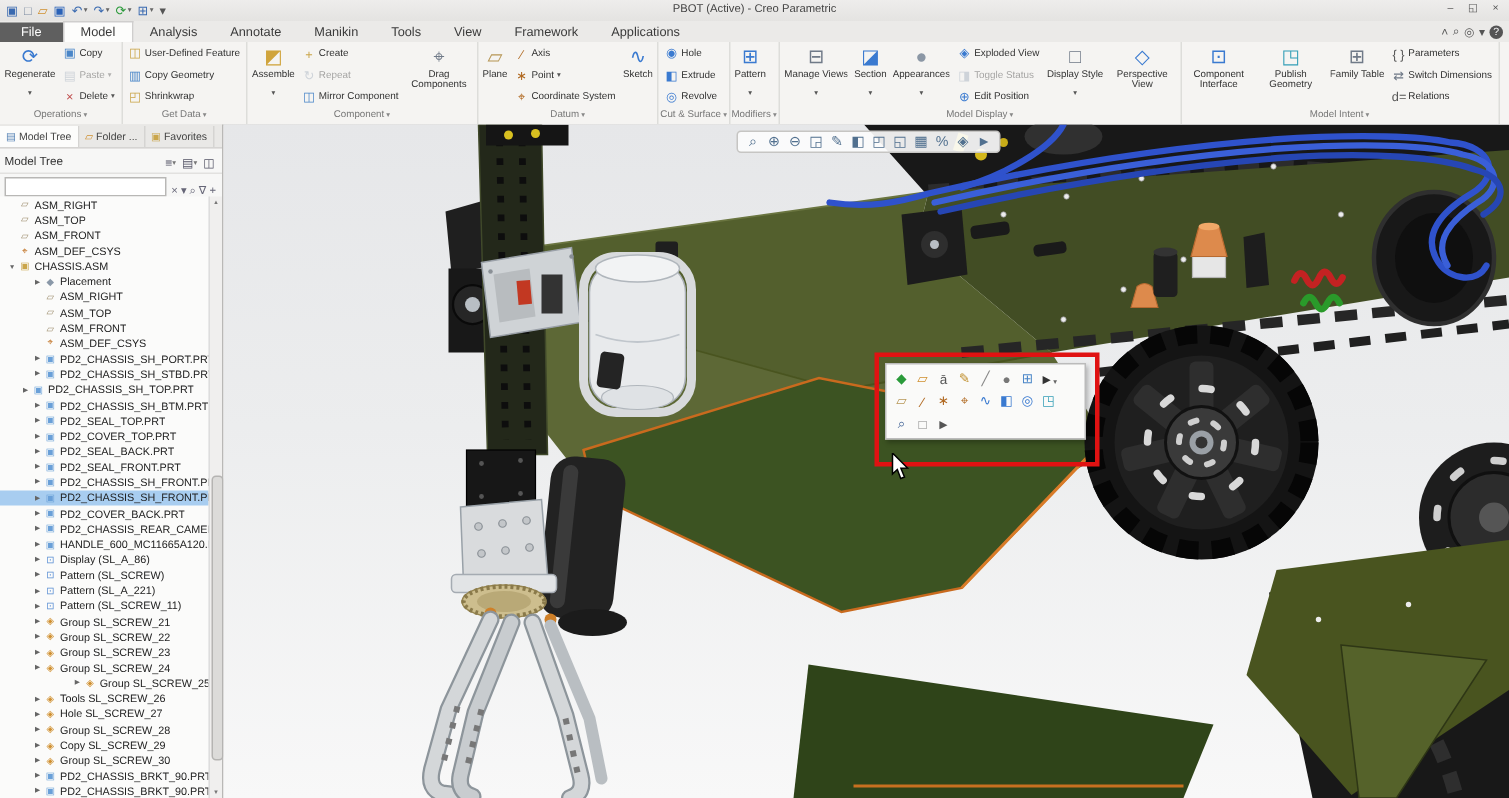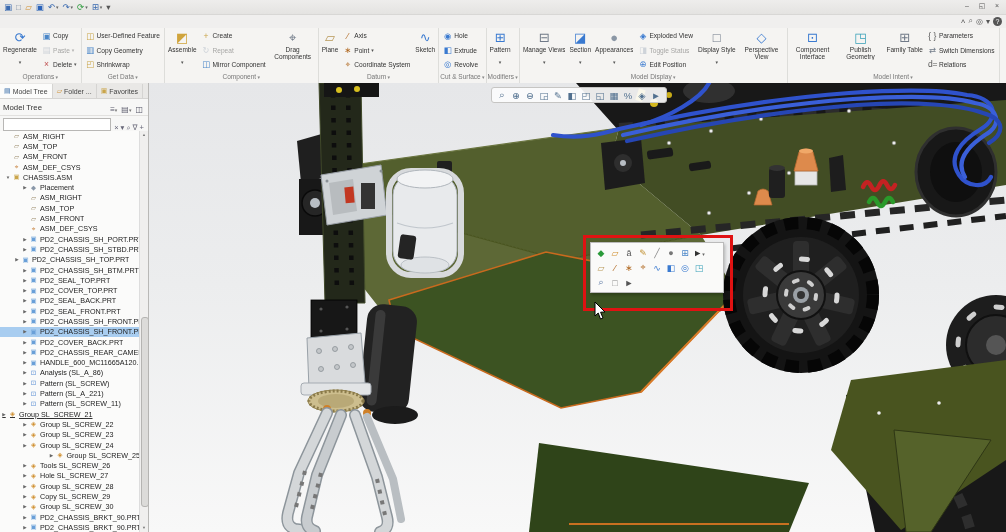--- a/index.html
+++ b/index.html
@@ -81,20 +81,21 @@
   .mi{width:14px;text-align:center;font-size:9px;}
   .mi .ar{font-size:5px;color:#666;}
   #cursor{position:absolute;left:445px;top:219px;z-index:8;}
 </style>
 </head>
 <body>
 
 <div id="app">
 
   <div id="titlebar">
+    <div id="title">PBOT (Active) - Creo Parametric</div>
     <div id="qat">
         <span class="qat">
           <span class="gl" style="color: rgb(58, 106, 176);">▣</span>
         </span>
         <span class="qat">
           <span class="gl" style="color: rgb(122, 138, 160);">□</span>
         </span>
         <span class="qat">
           <span class="gl" style="color: rgb(208, 144, 48);">▱</span>
         </span>
@@ -121,20 +122,31 @@
           <span class="gl" style="color: rgb(85, 85, 85);">▾</span>
         </span>
       </div>
     <div id="winctl">
         <span class="wbtn">–</span>
         <span class="wbtn">◱</span>
         <span class="wbtn">×</span>
       </div>
   </div>
 
+  <div id="tabbar">
+      <span class="tab file">File</span>
+      <span class="tab active">Model</span>
+      <span class="tab">Analysis</span>
+      <span class="tab">Annotate</span>
+      <span class="tab">Manikin</span>
+      <span class="tab">Tools</span>
+      <span class="tab">View</span>
+      <span class="tab">Framework</span>
+      <span class="tab">Applications</span>
+    </div>
   <div id="ribbonhelp">
       <span class="rh">˄</span>
       <span class="rh">⌕</span>
       <span class="rh">◎</span>
       <span class="rh">▾</span>
       <span class="rh help">?</span>
     </div>
 
   <div id="ribbon">
       <div class="rb-group">
@@ -488,38 +500,38 @@
           <span class="tlab">PD2_CHASSIS_REAR_CAMERA_COVE</span>
         </div>
         <div class="trow" style="padding-left: 21px;">
           <span class="texp">▶</span>
           <span class="ticon" style="color: rgb(106, 160, 216);">▣</span>
           <span class="tlab">HANDLE_600_MC11665A120.PRT</span>
         </div>
         <div class="trow" style="padding-left: 21px;">
           <span class="texp">▶</span>
           <span class="ticon" style="color: rgb(91, 143, 212);">⊡</span>
-          <span class="tlab">Analysis (SL_A_86)</span>
+          <span class="tlab">Display (SL_A_86)</span>
         </div>
         <div class="trow" style="padding-left: 21px;">
           <span class="texp">▶</span>
           <span class="ticon" style="color: rgb(91, 143, 212);">⊡</span>
           <span class="tlab">Pattern (SL_SCREW)</span>
         </div>
         <div class="trow" style="padding-left: 21px;">
           <span class="texp">▶</span>
           <span class="ticon" style="color: rgb(91, 143, 212);">⊡</span>
           <span class="tlab">Pattern (SL_A_221)</span>
         </div>
         <div class="trow" style="padding-left: 21px;">
           <span class="texp">▶</span>
           <span class="ticon" style="color: rgb(91, 143, 212);">⊡</span>
           <span class="tlab">Pattern (SL_SCREW_11)</span>
         </div>
-        <div class="trow" style=" text-decoration: underline;">
+        <div class="trow" style="padding-left: 21px;">
           <span class="texp">▶</span>
           <span class="ticon" style="color: rgb(208, 144, 48);">◈</span>
           <span class="tlab">Group SL_SCREW_21</span>
         </div>
         <div class="trow" style="padding-left: 21px;">
           <span class="texp">▶</span>
           <span class="ticon" style="color: rgb(208, 144, 48);">◈</span>
           <span class="tlab">Group SL_SCREW_22</span>
         </div>
         <div class="trow" style="padding-left: 21px;">

